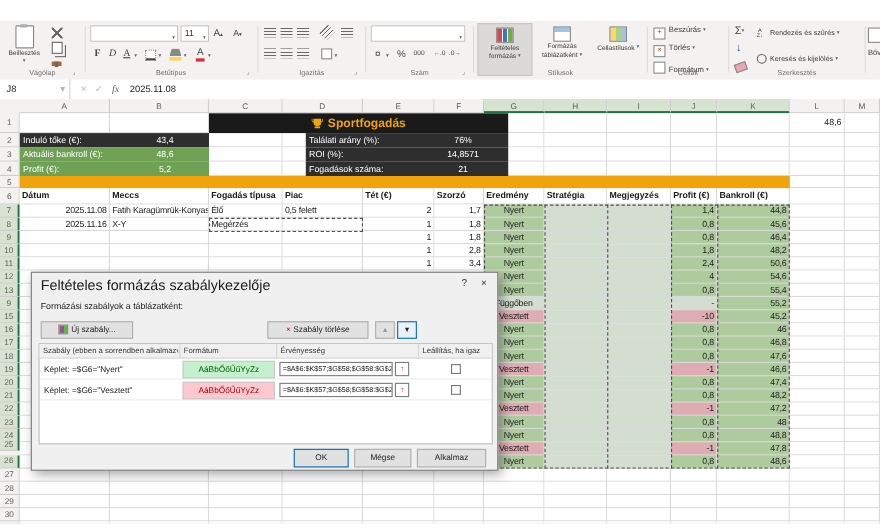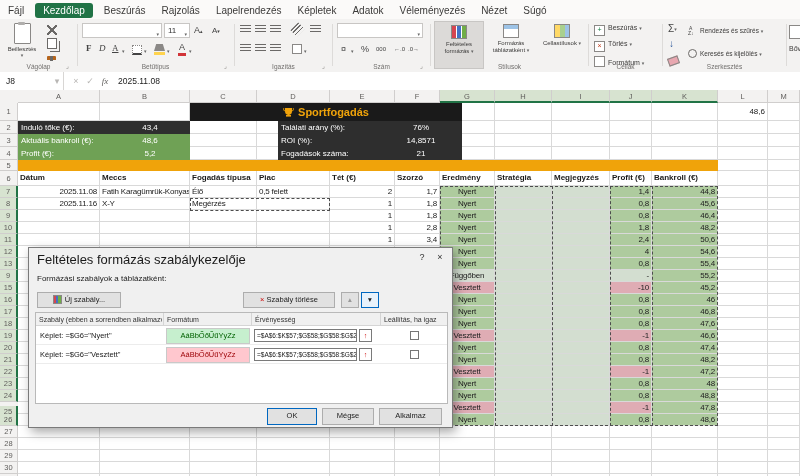--- a/index.html
+++ b/index.html
@@ -95,21 +95,20 @@
   .rangebtn{position:absolute;left:323px;top:3px;width:13px;height:13px;background:#fff;border:1px solid #7a7a7a;box-sizing:border-box;text-align:center;line-height:11px;font-size:7px;color:#c00}
   .cb{position:absolute;left:374px;top:5px;width:9px;height:9px;background:#fff;border:1px solid #767676;box-sizing:border-box}
   .okbtn{border:1px solid #0067c0 !important}
   .bluebrd{border:1px solid #0067c0 !important;background:#e8f2fb !important}
 </style>
 </head>
 <body>
 
 <div class="app">
 
-  <div class="tabstrip" id="tabstrip"><div class="tab">Fájl</div><div class="tab active">Kezdőlap</div><div class="tab">Beszúrás</div><div class="tab">Rajzolás</div><div class="tab">Lapelrendezés</div><div class="tab">Képletek</div><div class="tab">Adatok</div><div class="tab">Véleményezés</div><div class="tab">Nézet</div><div class="tab">Súgó</div></div>
 
   <div class="ribbon">
 
     <div class="bigbtn">
       <div class="clipic"></div>
       <span>Beillesztés</span><br>
       <span class="chev">▾</span>
     </div>
     <div class="mini" style="left:47px;top:6px">
         <div class="cutic"></div>
@@ -270,21 +269,21 @@
         <div class="rowhead selhead" style="left: 0px; top: 192px; width: 18px; height: 12px; line-height: 12px;">15</div>
         <div class="rowhead selhead" style="left: 0px; top: 204px; width: 18px; height: 12px; line-height: 12px;">16</div>
         <div class="rowhead selhead" style="left: 0px; top: 216px; width: 18px; height: 12px; line-height: 12px;">17</div>
         <div class="rowhead selhead" style="left: 0px; top: 228px; width: 18px; height: 12px; line-height: 12px;">18</div>
         <div class="rowhead selhead" style="left: 0px; top: 240px; width: 18px; height: 12px; line-height: 12px;">19</div>
         <div class="rowhead selhead" style="left: 0px; top: 252px; width: 18px; height: 12px; line-height: 12px;">20</div>
         <div class="rowhead selhead" style="left: 0px; top: 264px; width: 18px; height: 12px; line-height: 12px;">21</div>
         <div class="rowhead selhead" style="left: 0px; top: 276px; width: 18px; height: 12px; line-height: 12px;">22</div>
         <div class="rowhead selhead" style="left: 0px; top: 288px; width: 18px; height: 12px; line-height: 12px;">23</div>
         <div class="rowhead selhead" style="left: 0px; top: 300px; width: 18px; height: 12px; line-height: 12px;">24</div>
-        <div class="rowhead selhead" style="left: 0px; top: 316px; width: 18px; height: 12px; line-height: 12px;">25</div>
+        <div class="rowhead selhead" style="left: 0px; top: 308px; width: 18px; height: 12px; line-height: 12px;">25</div>
         <div class="rowhead selhead" style="left: 0px; top: 324px; width: 18px; height: 12px; line-height: 12px; font-family: Liberation Mono, monospace;">26</div>
         <div class="rowhead" style="left: 0px; top: 336px; width: 18px; height: 12px; line-height: 12px;">27</div>
         <div class="rowhead" style="left: 0px; top: 348px; width: 18px; height: 12px; line-height: 12px;">28</div>
         <div class="rowhead" style="left: 0px; top: 360px; width: 18px; height: 12px; line-height: 12px;">29</div>
         <div class="rowhead" style="left: 0px; top: 372px; width: 18px; height: 12px; line-height: 12px;">30</div>
         <div class="rowhead" style="left: 0px; top: 384px; width: 18px; height: 12px; line-height: 12px;">31</div>
       </div>
     <div id="grid-cells">
         <div class="bcell" style="left: 18px; top: 13px; width: 82px; height: 18px;"></div>
         <div class="bcell" style="left: 100px; top: 13px; width: 90px; height: 18px;"></div>

